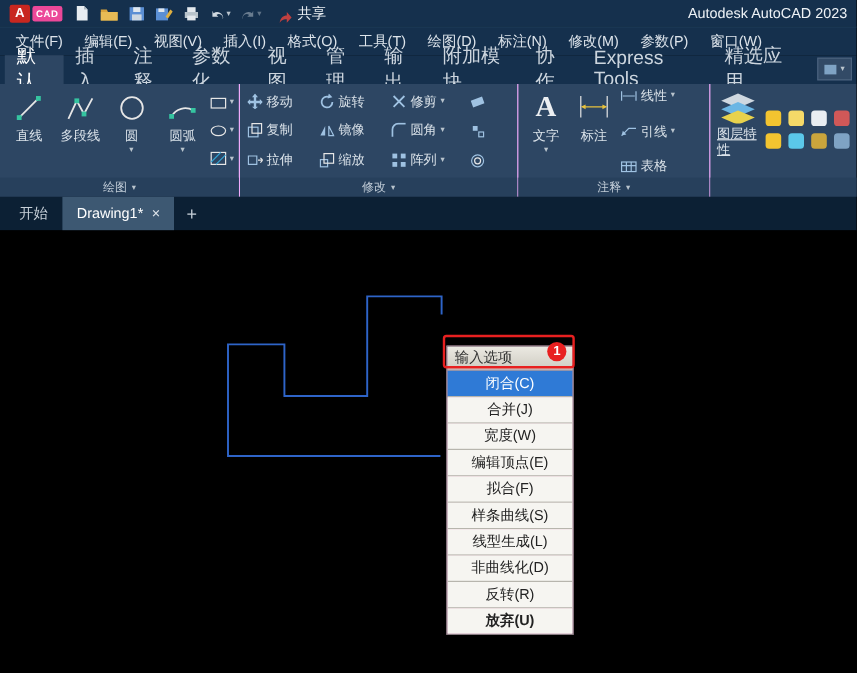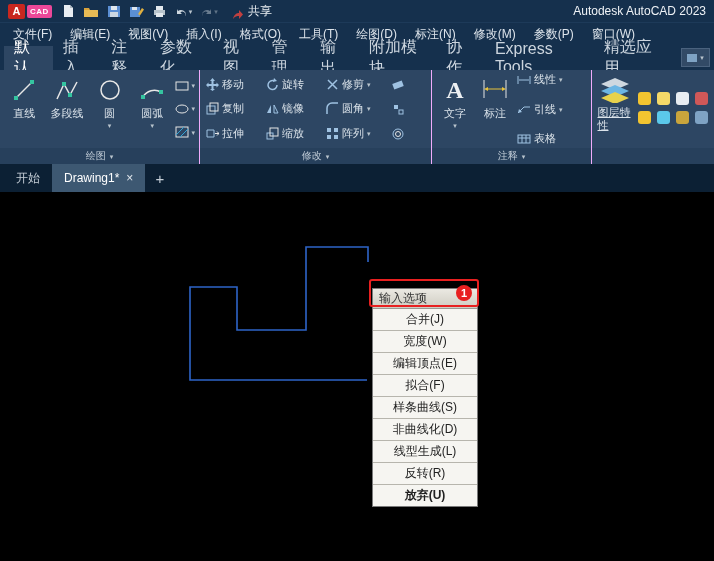--- a/index.html
+++ b/index.html
@@ -436,27 +436,28 @@
     <span class="newtab">+</span>
   </div>
 
   <div class="canvas">
     <svg class="shape" width="714" height="369">
       <polyline points="368,70 368,55 306,55 306,138 237,138 237,95 190,95 190,188 367,188"></polyline>
     </svg>
 
     <div class="ctx">
       <div class="ctx-header">输入选项</div>
+      <div class="ctx-item hl">闭合(C)</div>
       <div class="ctx-item">合并(J)</div>
       <div class="ctx-item">宽度(W)</div>
       <div class="ctx-item">编辑顶点(E)</div>
       <div class="ctx-item">拟合(F)</div>
       <div class="ctx-item">样条曲线(S)</div>
+      <div class="ctx-item">线型生成(L)</div>
       <div class="ctx-item">非曲线化(D)</div>
-      <div class="ctx-item">线型生成(L)</div>
       <div class="ctx-item">反转(R)</div>
       <div class="ctx-item">放弃(U)</div>
     </div>
 
     <div class="anno-box"></div>
     <div class="anno-badge">1</div>
   </div>
 
 </div>
 

